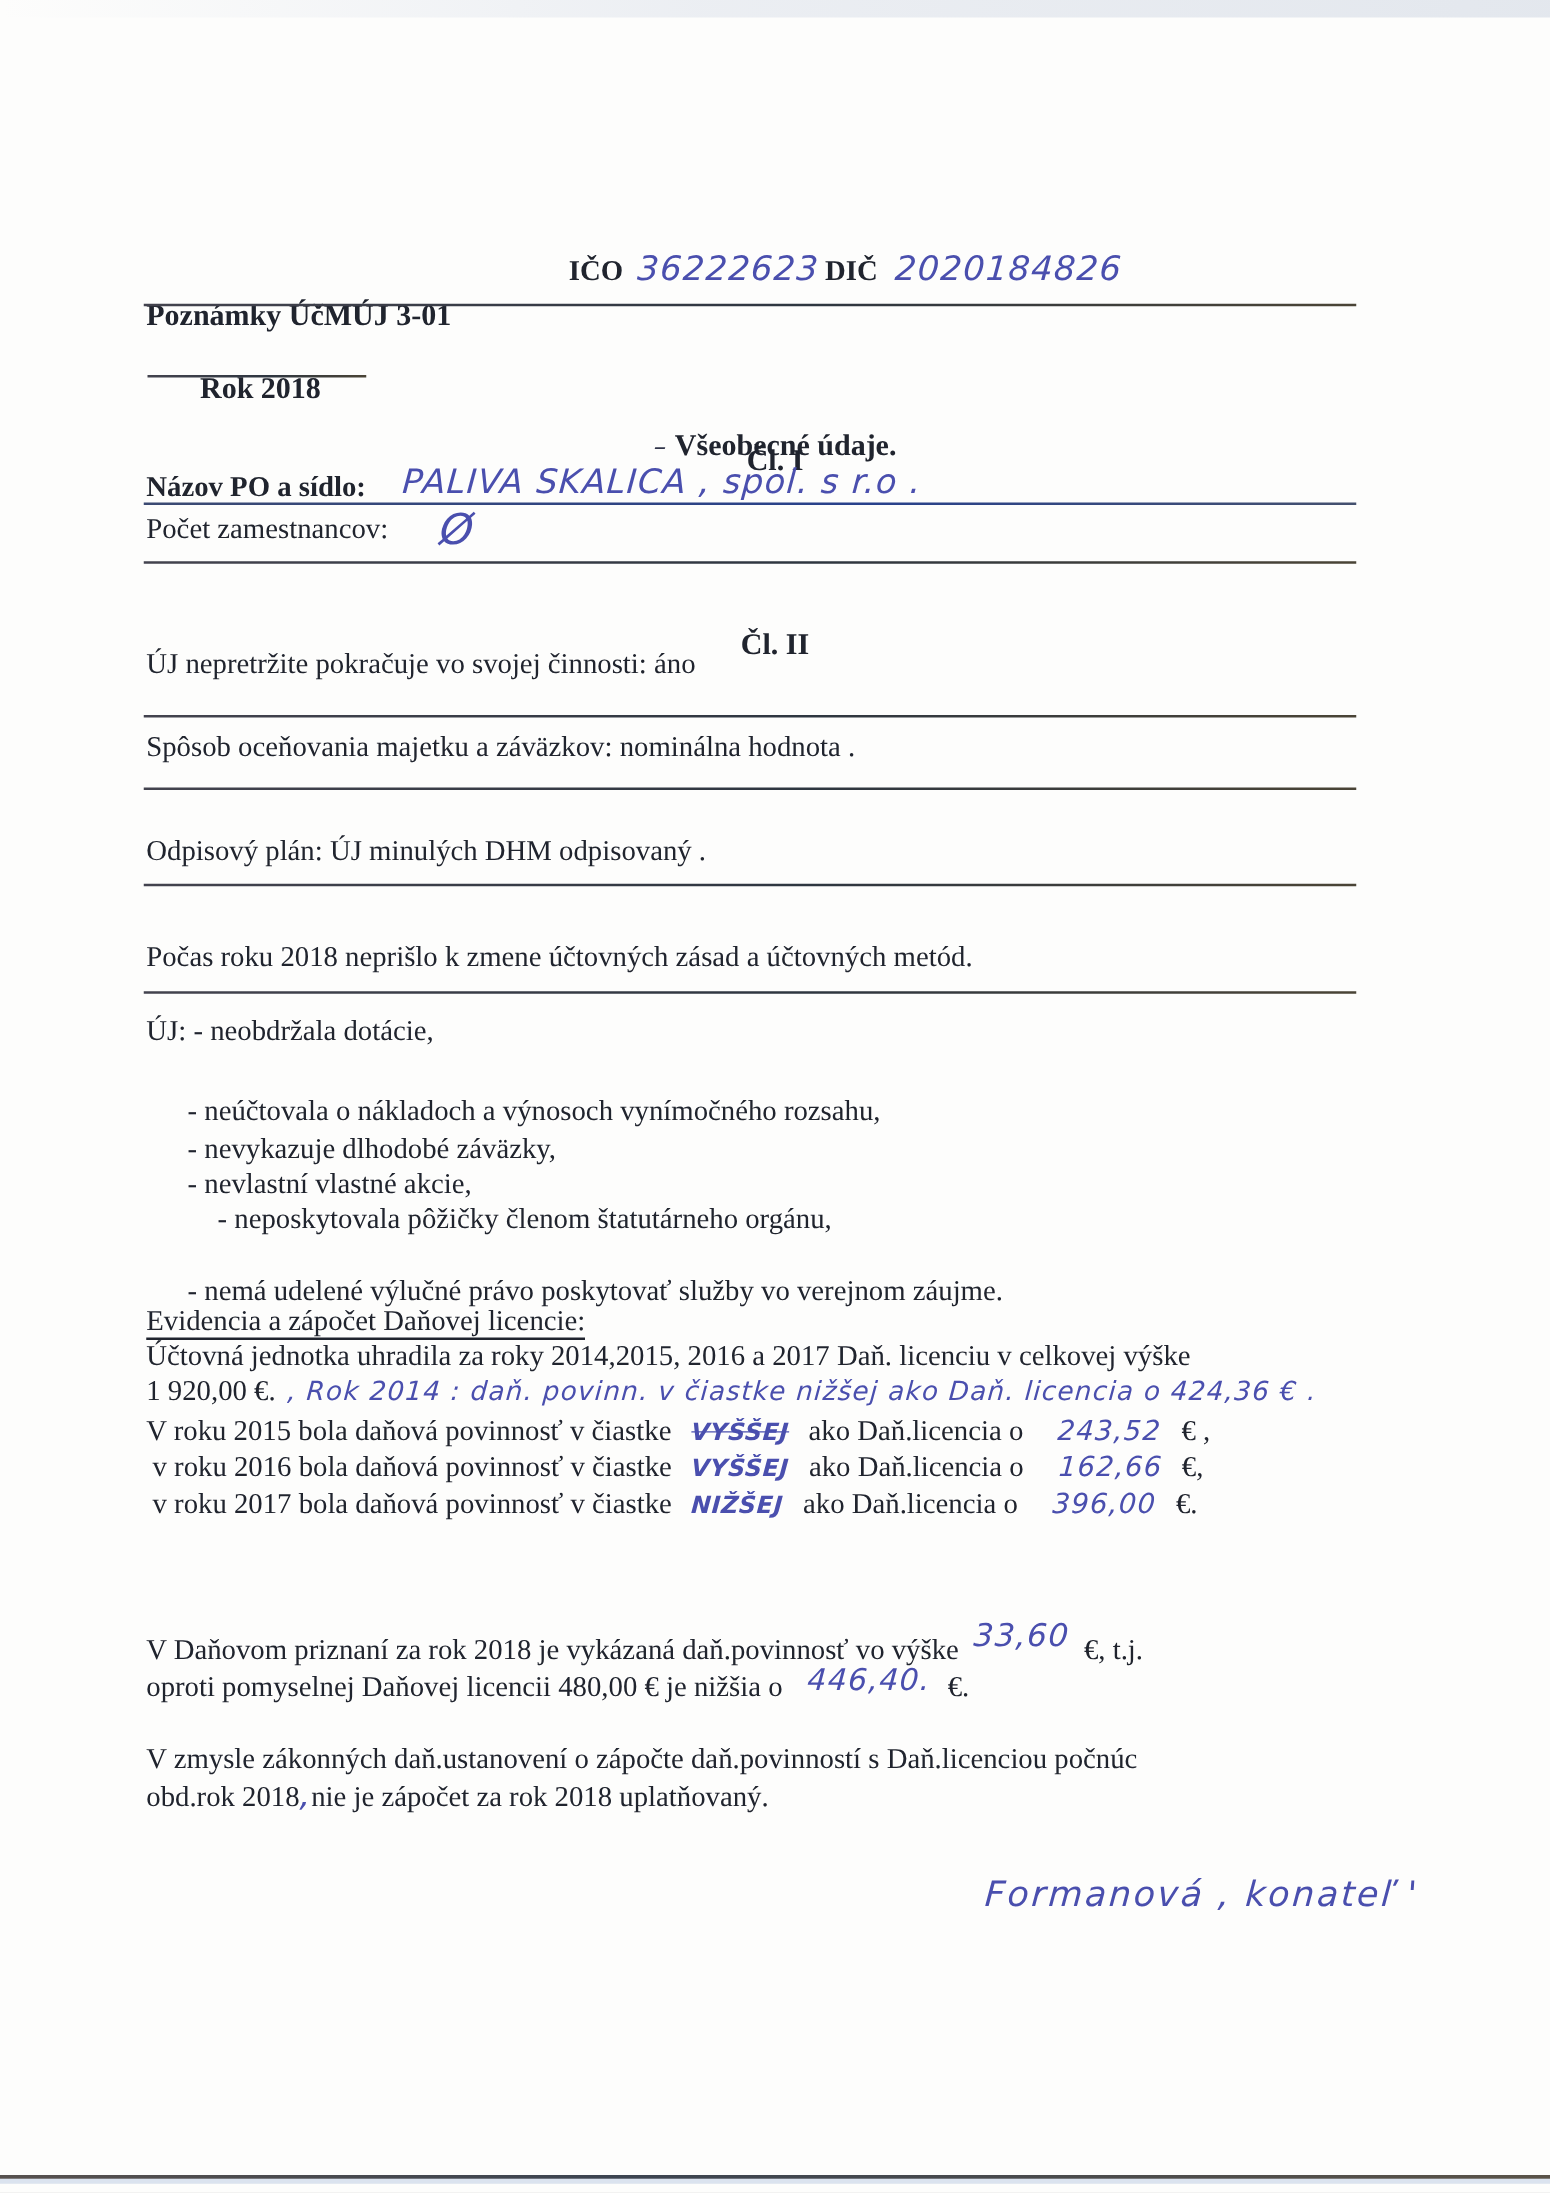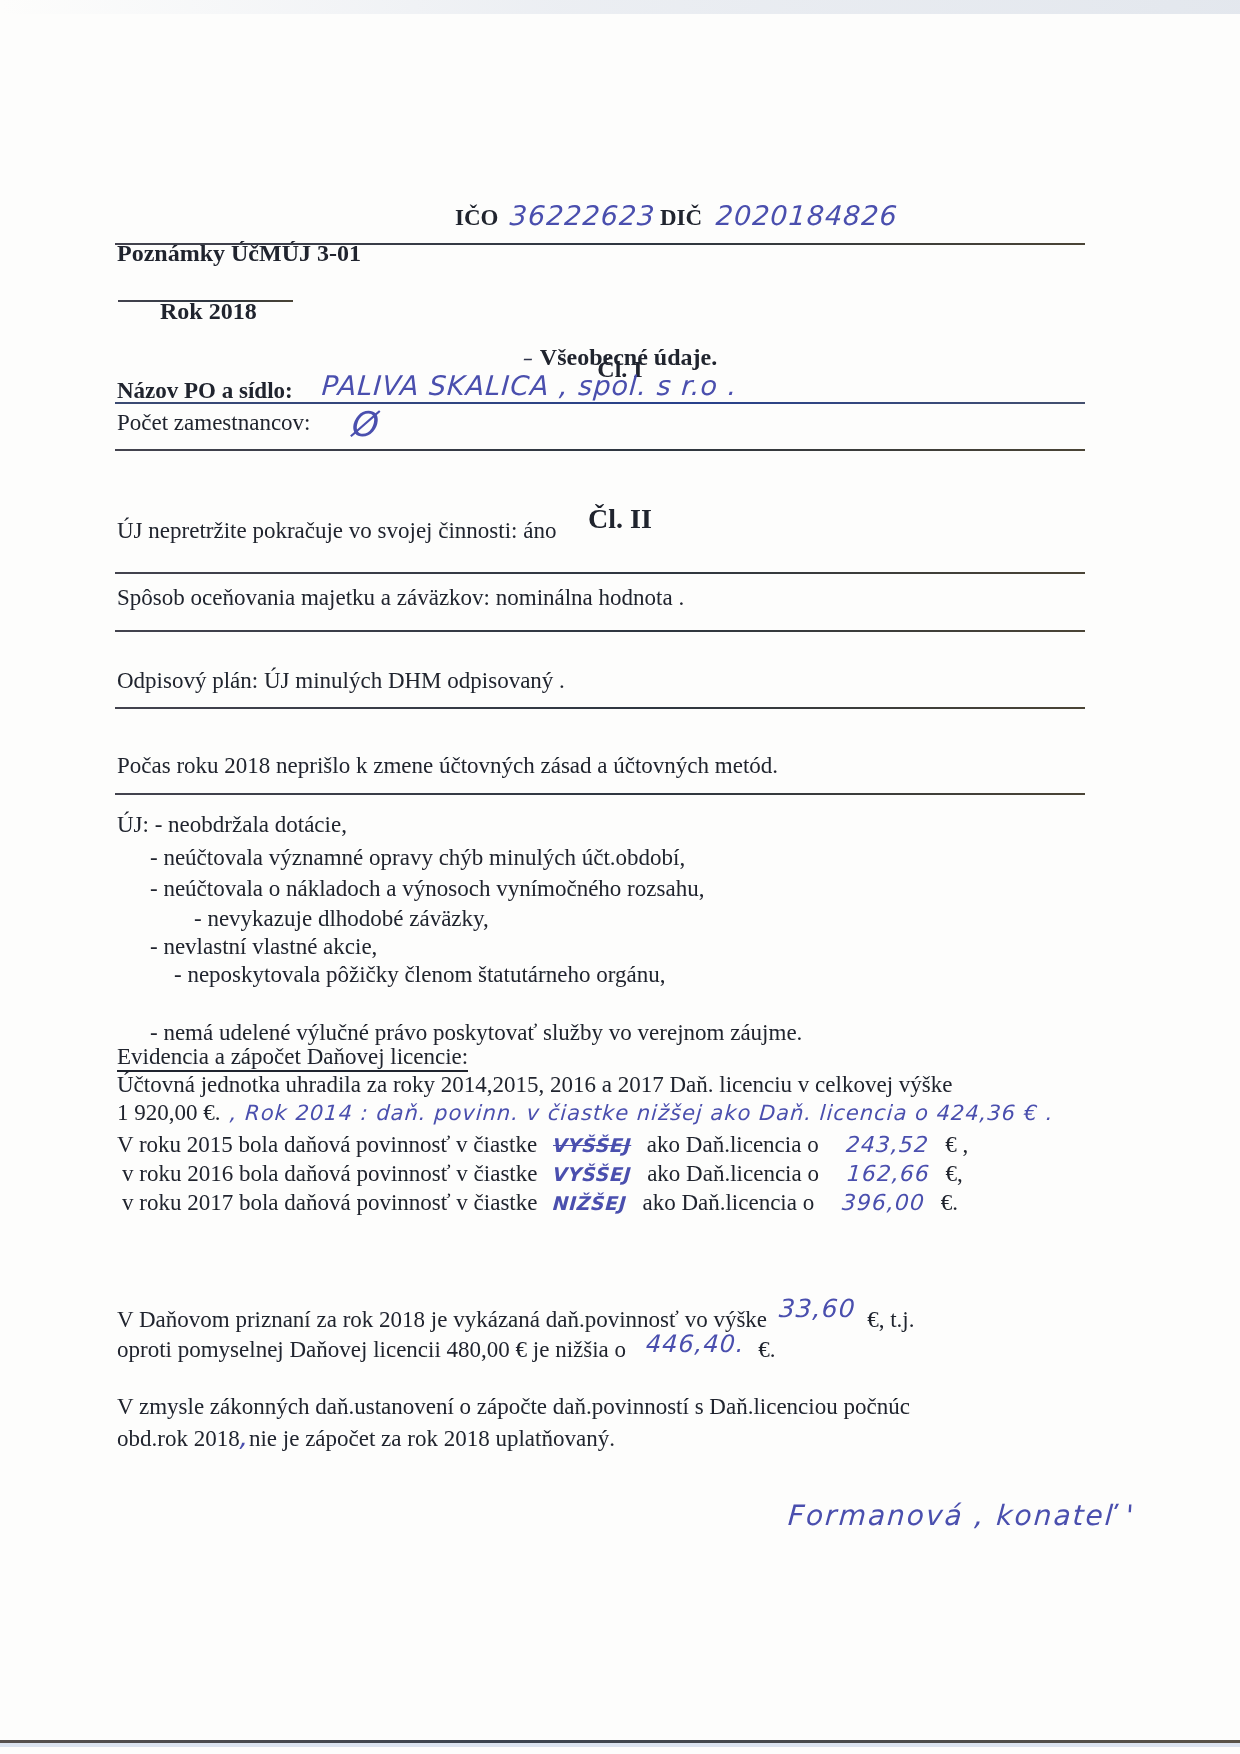--- a/index.html
+++ b/index.html
@@ -74,38 +74,37 @@
   <div class="t" style="left:117px;top:373px;">
     <span class="b">Názov PO a sídlo:</span>
     <span class="hand big" style="margin-left:24px;position:relative;top:-3px;">PALIVA  SKALICA , spol. s r.o .</span>
   </div>
   <div class="rule blue" style="left:115px;top:402px;width:970px;"></div>
 
   <div class="t" style="left:117px;top:410px;">Počet zamestnancov:</div>
   <div class="t hand" style="left:352px;top:405px;font-size:34px;">Ø</div>
   <div class="rule" style="left:115px;top:449px;width:970px;"></div>
 
-  <div class="t b center" style="top:463px;font-size:28px;">Čl. II</div>
+  <div class="t b center" style="top:463px;font-size:24px;">Čl. II</div>
 
   <div class="t" style="left:117px;top:518px;">ÚJ nepretržite pokračuje vo svojej činnosti: áno</div>
   <div class="rule" style="left:115px;top:572px;width:970px;"></div>
 
   <div class="t" style="left:117px;top:585px;">Spôsob oceňovania majetku a záväzkov: nominálna hodnota .</div>
   <div class="rule" style="left:115px;top:630px;width:970px;"></div>
 
   <div class="t" style="left:117px;top:668px;">Odpisový plán: ÚJ  minulých DHM odpisovaný .</div>
   <div class="rule" style="left:115px;top:707px;width:970px;"></div>
 
   <div class="t" style="left:117px;top:753px;">Počas roku 2018 neprišlo k zmene účtovných zásad a účtovných metód.</div>
   <div class="rule" style="left:115px;top:793px;width:970px;"></div>
 
   <div class="t" style="left:117px;top:812px;">ÚJ: - neobdržala dotácie,</div>
-  <div class="t list-item" style="top:845px;">- neúčtovala významné opravy chýb minulých účt.období,</div>
   <div class="t list-item" style="top:876px;">- neúčtovala o nákladoch a výnosoch vynímočného rozsahu,</div>
-  <div class="t list-item" style="top:906px;margin-left:44px;">- nevykazuje dlhodobé záväzky,</div>
+  <div class="t list-item" style="top:906px;">- nevykazuje dlhodobé záväzky,</div>
   <div class="t list-item" style="top:934px;">- nevlastní vlastné akcie,</div>
   <div class="t list-item" style="top:962px;margin-left:24px;">- neposkytovala pôžičky členom štatutárneho orgánu,</div>
   <div class="t" style="left:117px;top:1044px;">
     <span class="underline">Evidencia a zápočet Daňovej licencie:</span>
   </div>
 
   <div class="t list-item" style="top:1020px;">- nemá udelené výlučné právo poskytovať služby vo verejnom záujme.</div>
   <div class="t" style="left:117px;top:1072px;">Účtovná jednotka uhradila za roky 2014,2015, 2016 a 2017 Daň. licenciu v celkovej výške</div>
   <div class="t" style="left:117px;top:1100px;">
     <span>1 920,00 €.</span>

